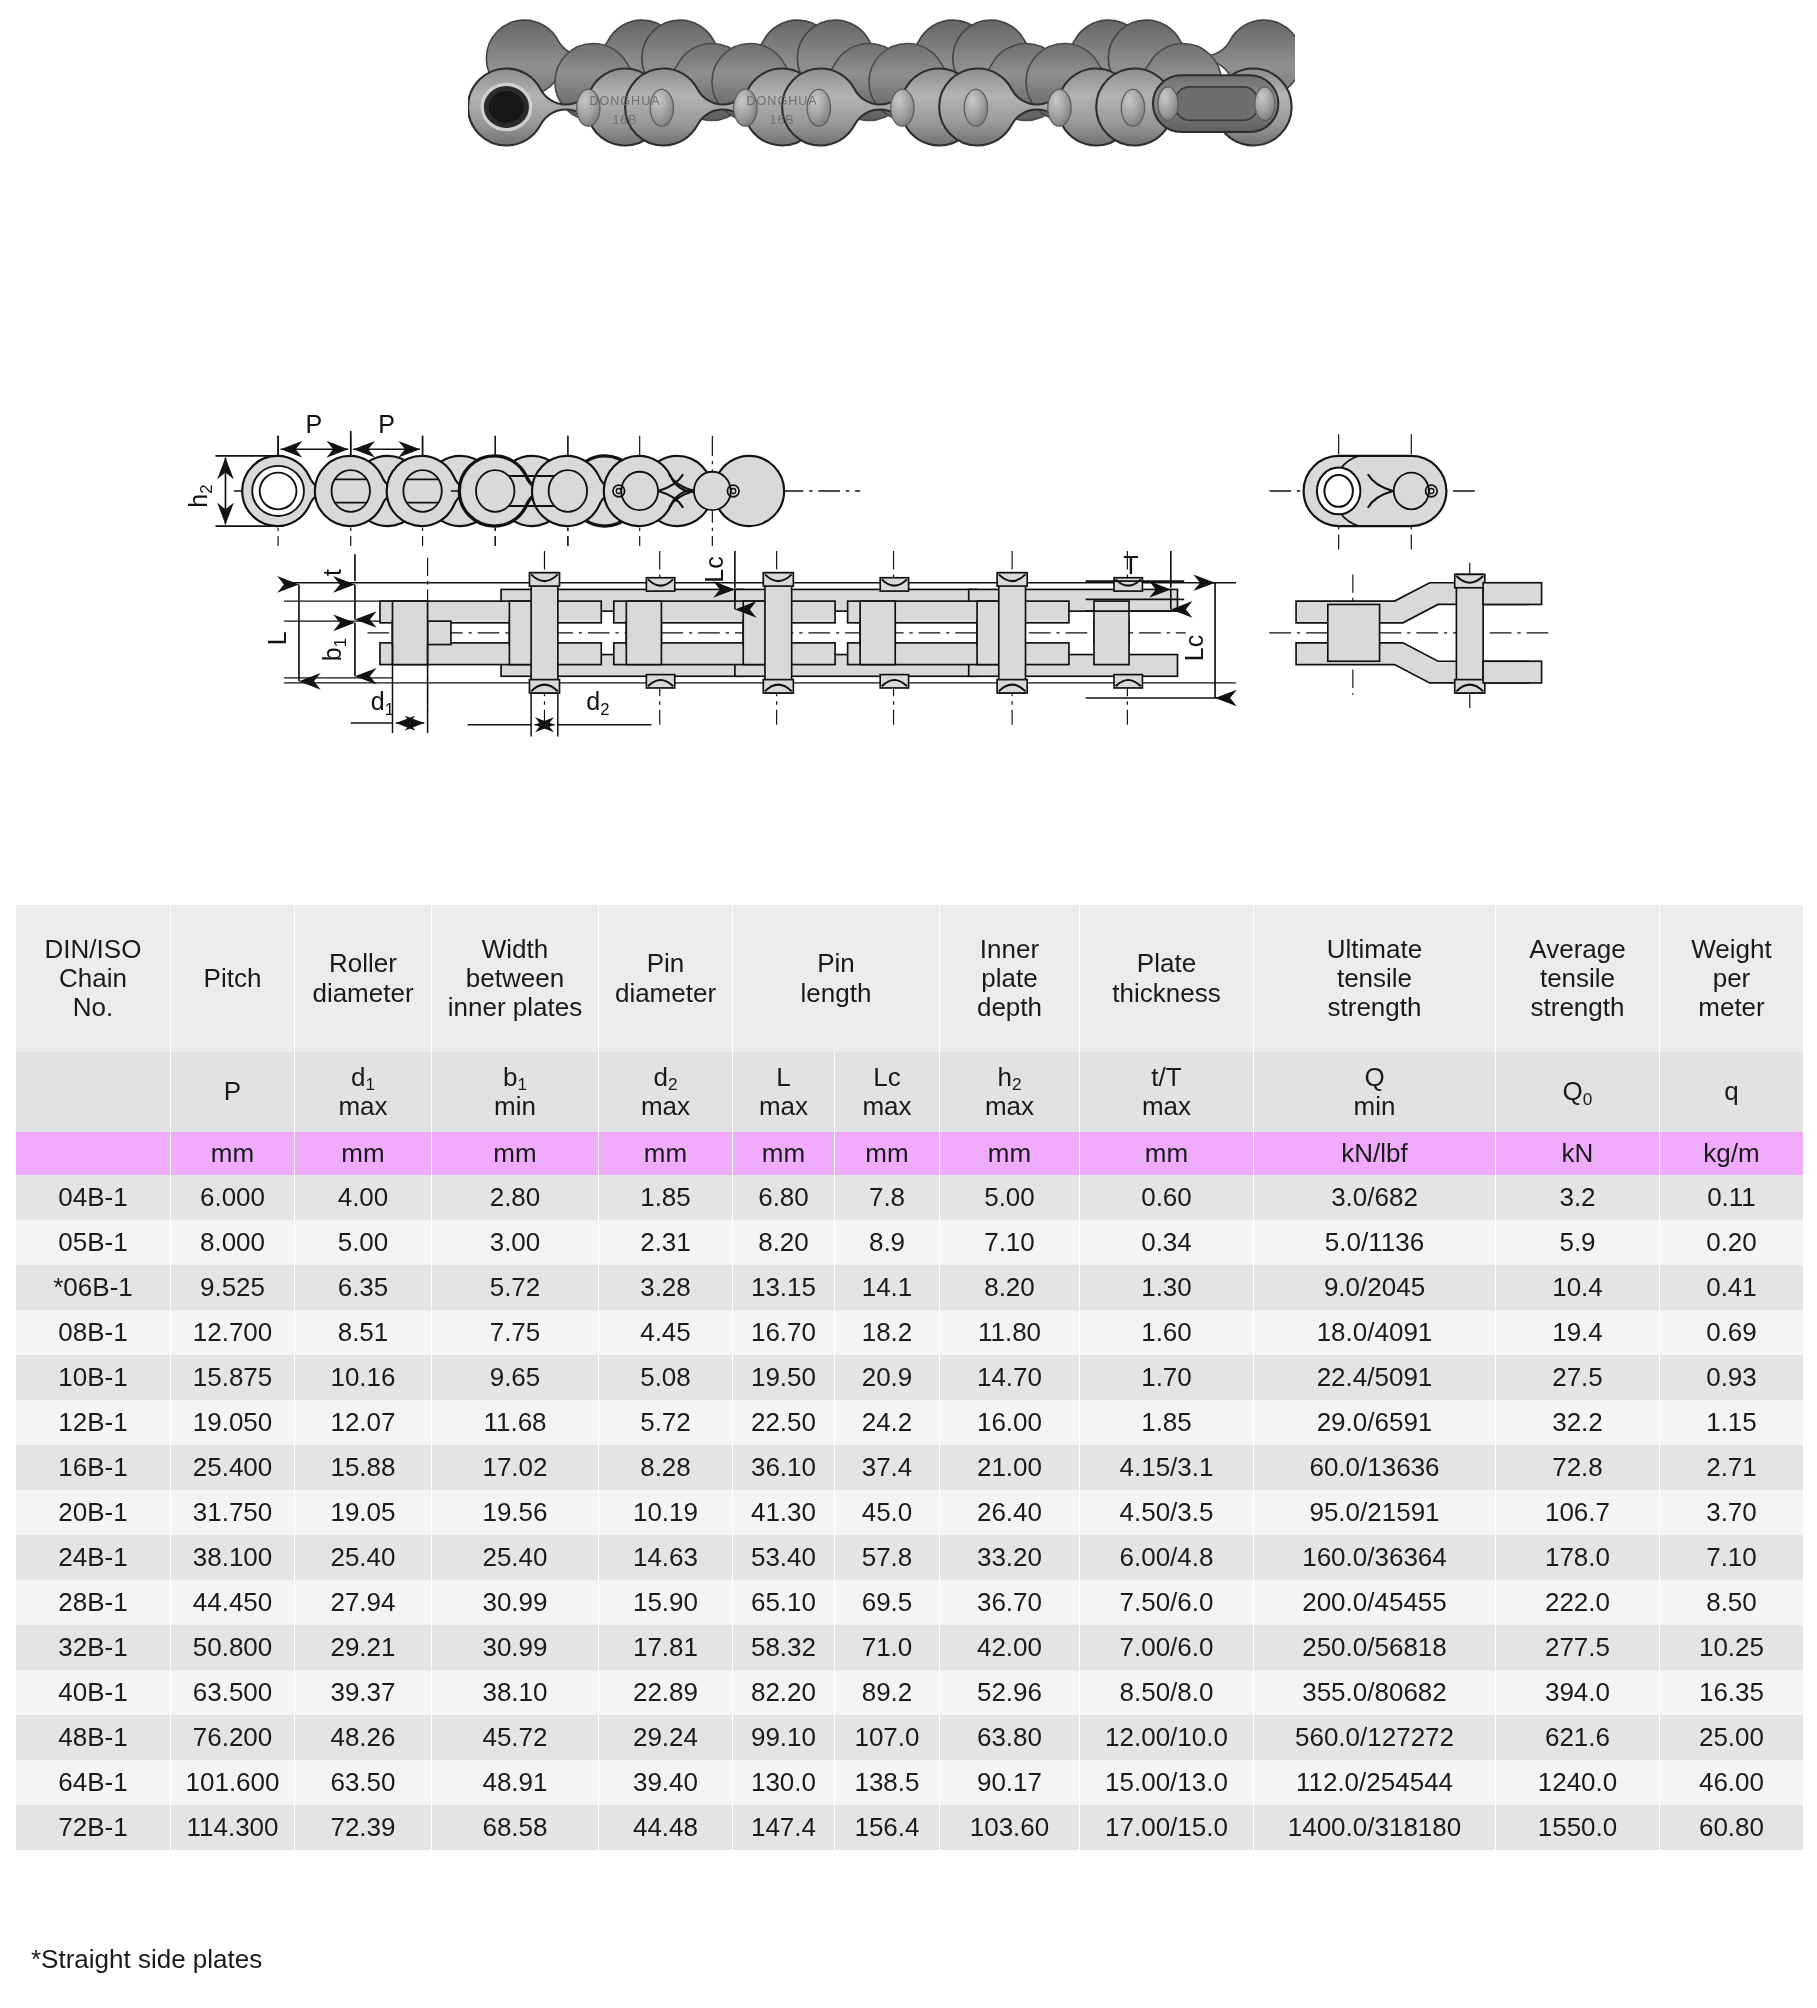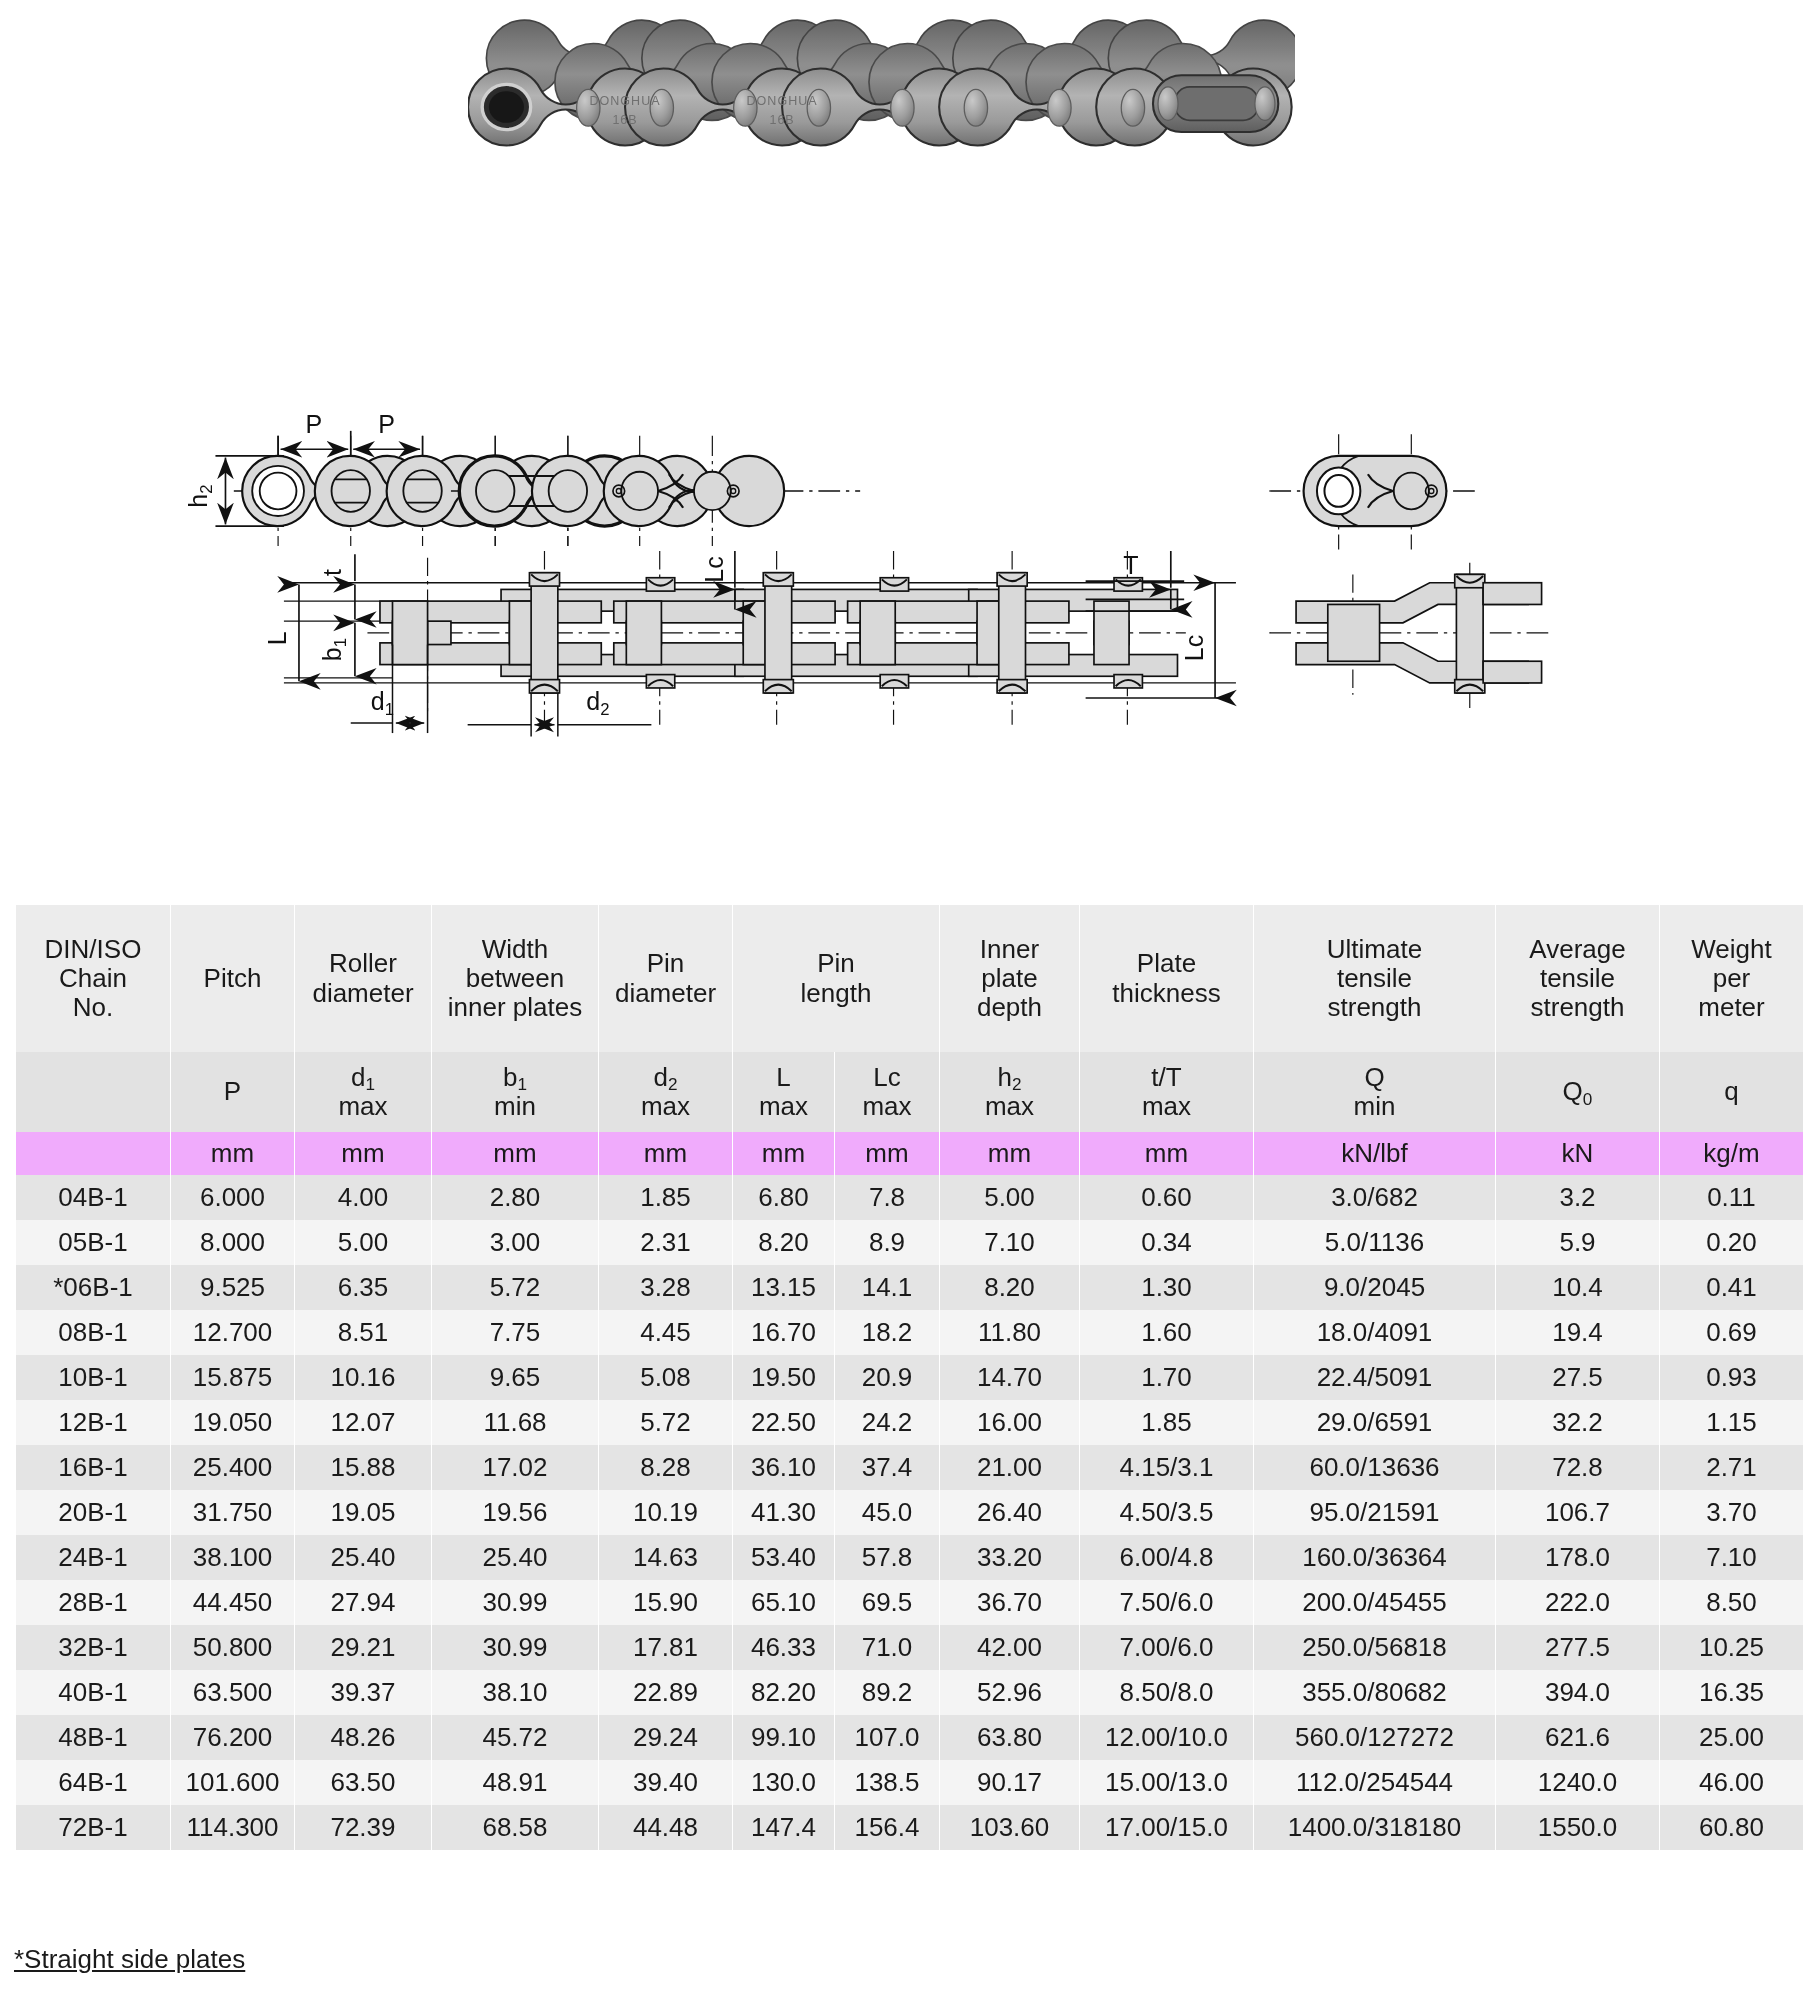--- a/index.html
+++ b/index.html
@@ -54,24 +54,23 @@
   tbody td { height: 45px; }
   tbody tr:nth-child(odd)  td { background: #e4e4e4; }
   tbody tr:nth-child(even) td { background: #f4f4f4; }
   td.chainno, th.chainno { }
   .sym-main { display: block; }
   .sym-sub  { display: block; }
   sub { font-size: 0.66em; vertical-align: baseline; position: relative; top: 0.25em; }
 
   .footnote {
     position: absolute;
-    left: 14px; top: 1944px;
+    left: 31px; top: 1944px;
     font-size: 26px;
     color: #1a1a1a;
-    text-decoration: underline;
   }
 </style>
 </head>
 <body>
 
 <div class="photo-area">
   <svg class="chain-photo" viewBox="0 0 990 220">
     <defs>
       <linearGradient id="plGrad" x1="0" y1="0" x2="0" y2="1">
         <stop offset="0%" stop-color="#8d8d8d"></stop>
@@ -728,21 +727,21 @@
           <td>200.0/45455</td>
           <td>222.0</td>
           <td>8.50</td>
         </tr>
         <tr>
           <td>32B-1</td>
           <td>50.800</td>
           <td>29.21</td>
           <td>30.99</td>
           <td>17.81</td>
-          <td>46.33</td>
+          <td>58.32</td>
           <td>71.0</td>
           <td>42.00</td>
           <td>7.00/6.0</td>
           <td>250.0/56818</td>
           <td>277.5</td>
           <td>10.25</td>
         </tr>
         <tr>
           <td>40B-1</td>
           <td>63.500</td>

